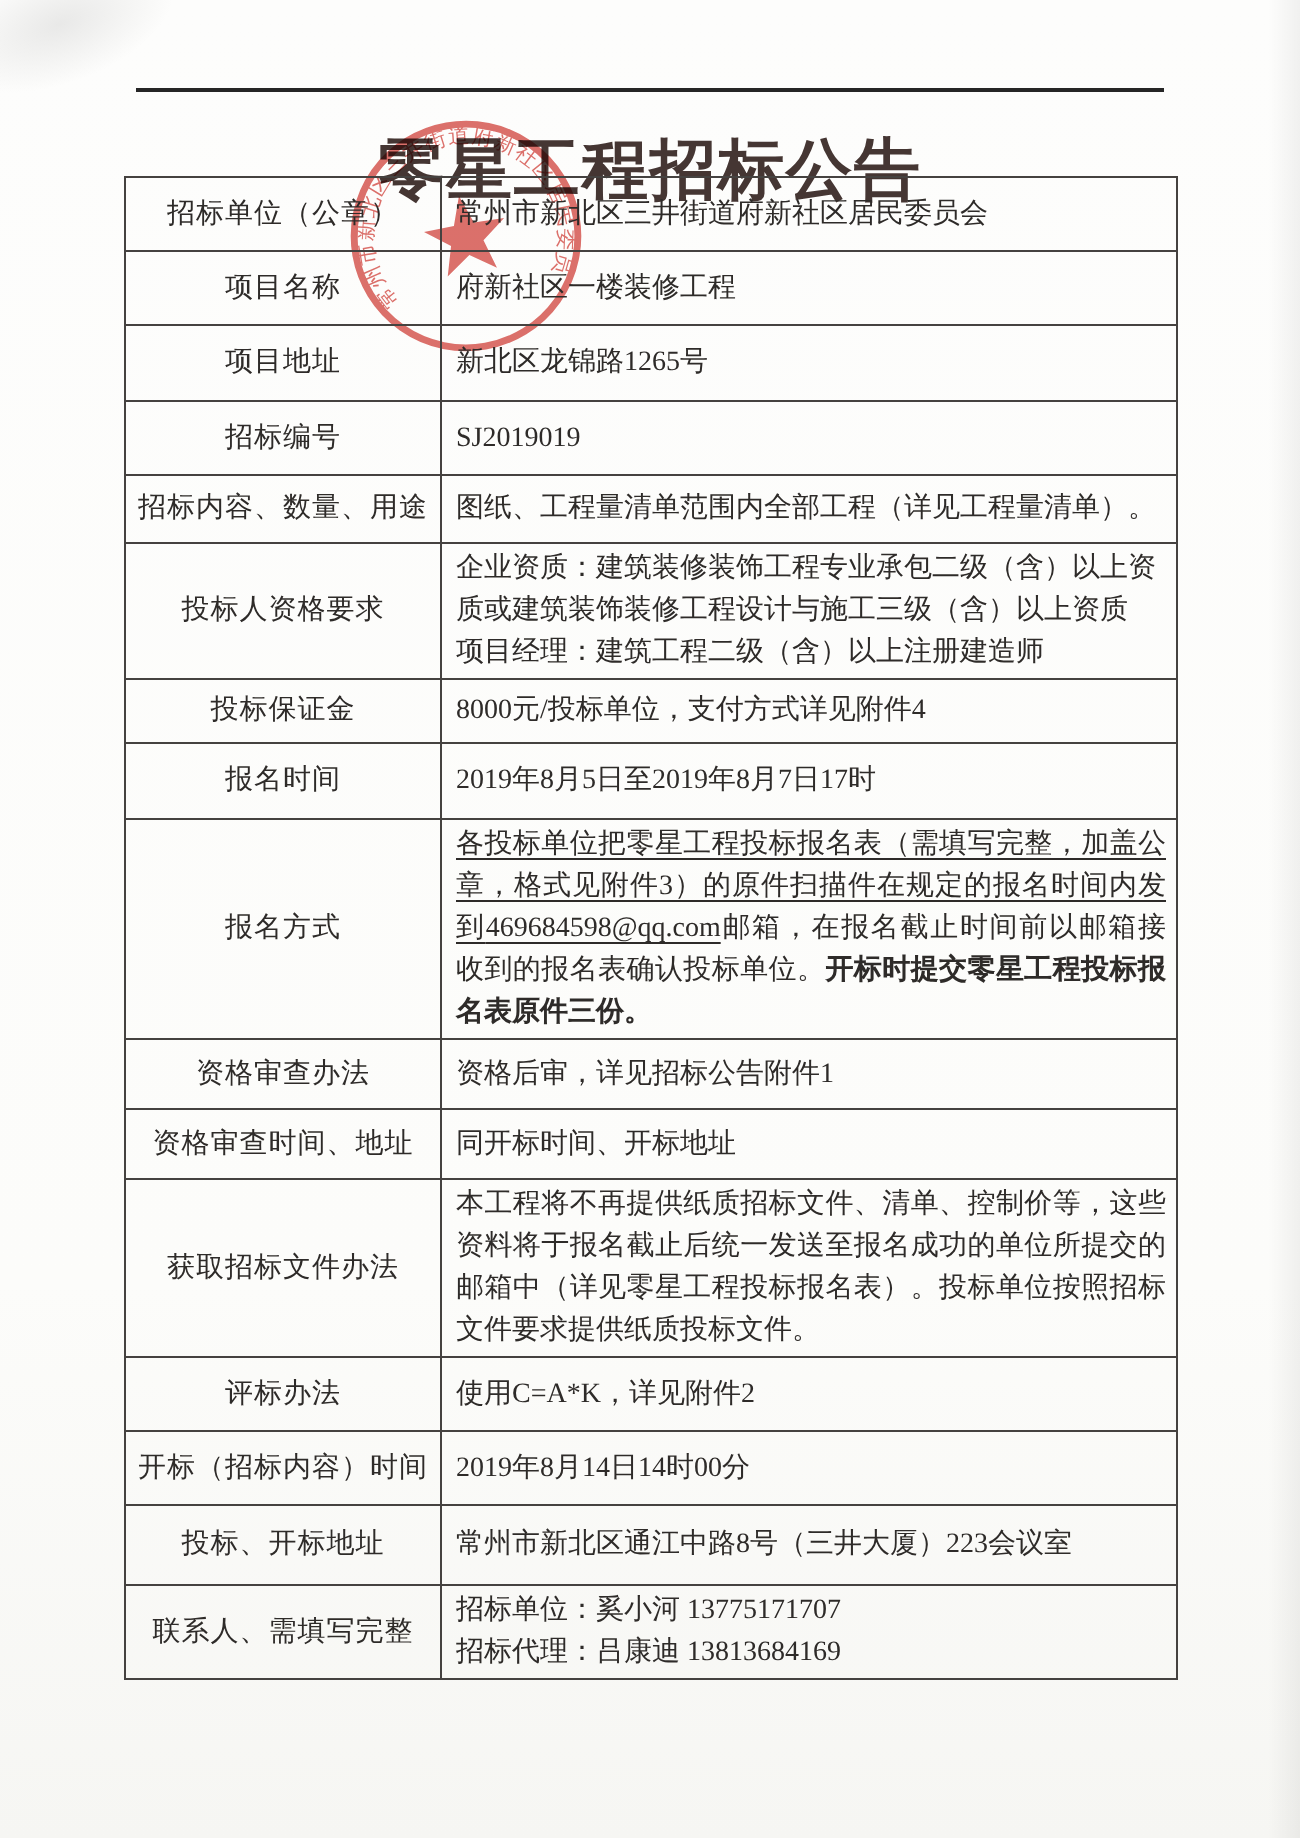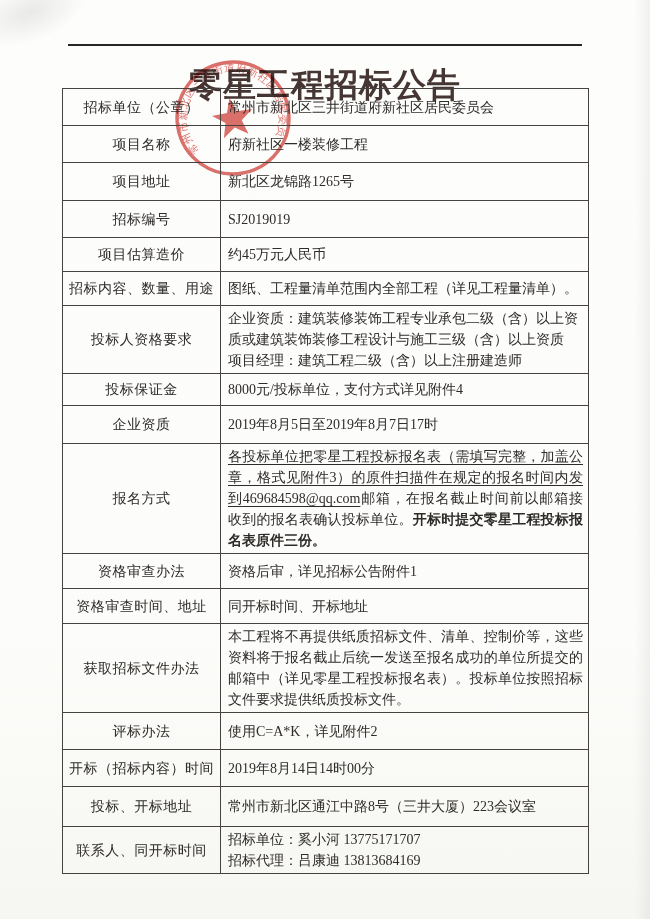--- a/index.html
+++ b/index.html
@@ -80,40 +80,36 @@
       </tr>
       <tr class="h38">
         <th>项目地址</th>
         <td><span>新北区龙锦路1265号</span></td>
       </tr>
       <tr class="h37">
         <th>招标编号</th>
         <td><span>SJ2019019</span></td>
       </tr>
       <tr class="h34">
-        <th>项目估算造价</th>
-        <td><span>约45万元人民币</span></td>
-      </tr>
-      <tr class="h34">
         <th>招标内容、数量、用途</th>
         <td><span>图纸、工程量清单范围内全部工程（详见工程量清单）。</span></td>
       </tr>
       <tr class="h66">
         <th>投标人资格要求</th>
         <td>
           <span class="line">企业资质：建筑装修装饰工程专业承包二级（含）以上资质或建筑装饰装修工程设计与施工三级（含）以上资质</span>
           <span class="line">项目经理：建筑工程二级（含）以上注册建造师</span>
         </td>
       </tr>
       <tr class="h32">
         <th>投标保证金</th>
         <td><span>8000元/投标单位，支付方式详见附件4</span></td>
       </tr>
       <tr class="h38">
-        <th>企业资质</th>
+        <th>报名时间</th>
         <td><span>2019年8月5日至2019年8月7日17时</span></td>
       </tr>
       <tr class="h86">
         <th>报名方式</th>
         <td class="justify"><span class="u">各投标单位把零星工程投标报名表（需填写完整，加盖公章，格式见附件3）的原件扫描件在规定的报名时间内发到</span><span class="u">469684598@qq.com</span><span>邮箱，在报名截止时间前以邮箱接收到的报名表确认投标单位。</span><span class="b">开标时提交零星工程投标报名表原件三份。</span></td>
       </tr>
       <tr class="h35">
         <th>资格审查办法</th>
         <td><span>资格后审，详见招标公告附件1</span></td>
       </tr>
@@ -131,21 +127,21 @@
       </tr>
       <tr class="h37">
         <th>开标（招标内容）时间</th>
         <td><span>2019年8月14日14时00分</span></td>
       </tr>
       <tr class="h40">
         <th>投标、开标地址</th>
         <td><span>常州市新北区通江中路8号（三井大厦）223会议室</span></td>
       </tr>
       <tr class="h45">
-        <th>联系人、同开标时间</th>
+        <th>联系人、需填写完整</th>
         <td>
           <span class="line">招标单位：奚小河 13775171707</span>
           <span class="line">招标代理：吕康迪 13813684169</span>
         </td>
       </tr>
     </tbody>
   </table>
 
 </div>
 

